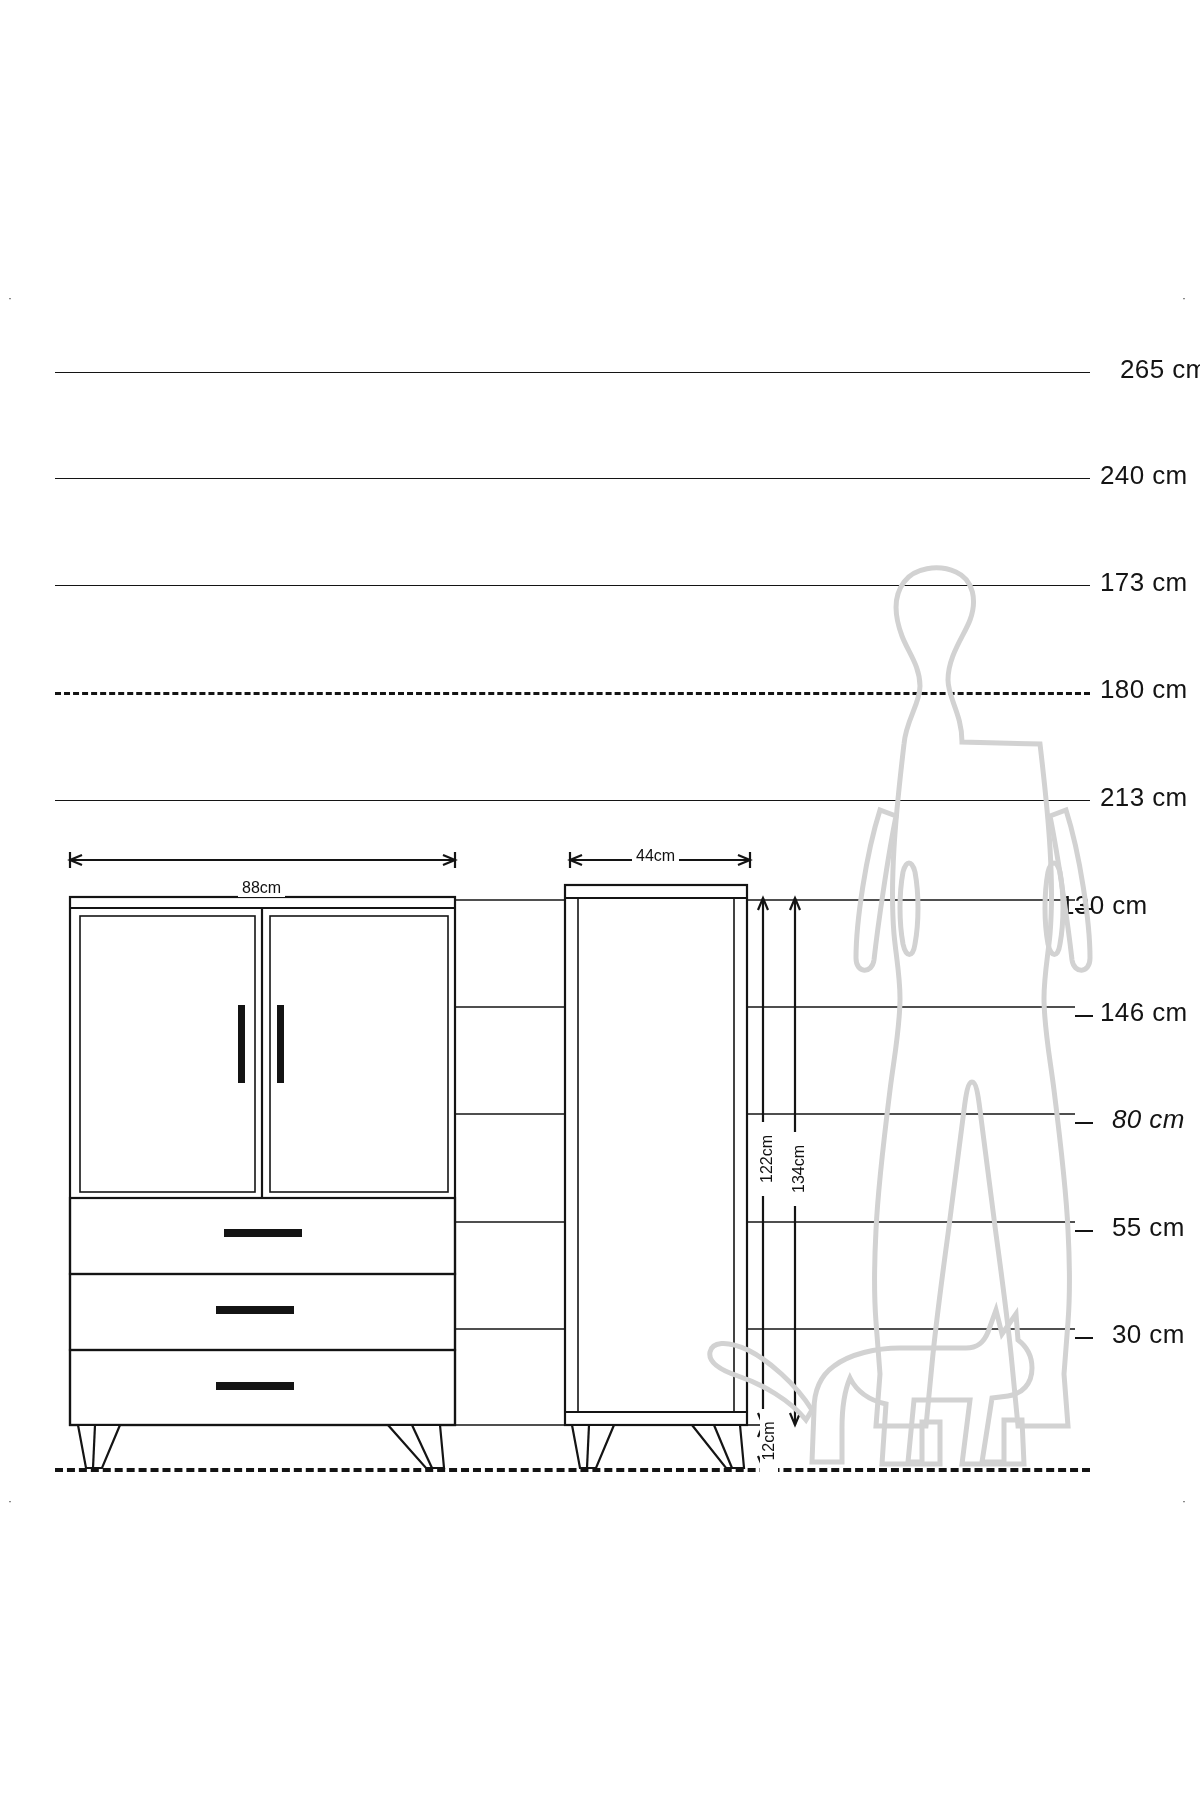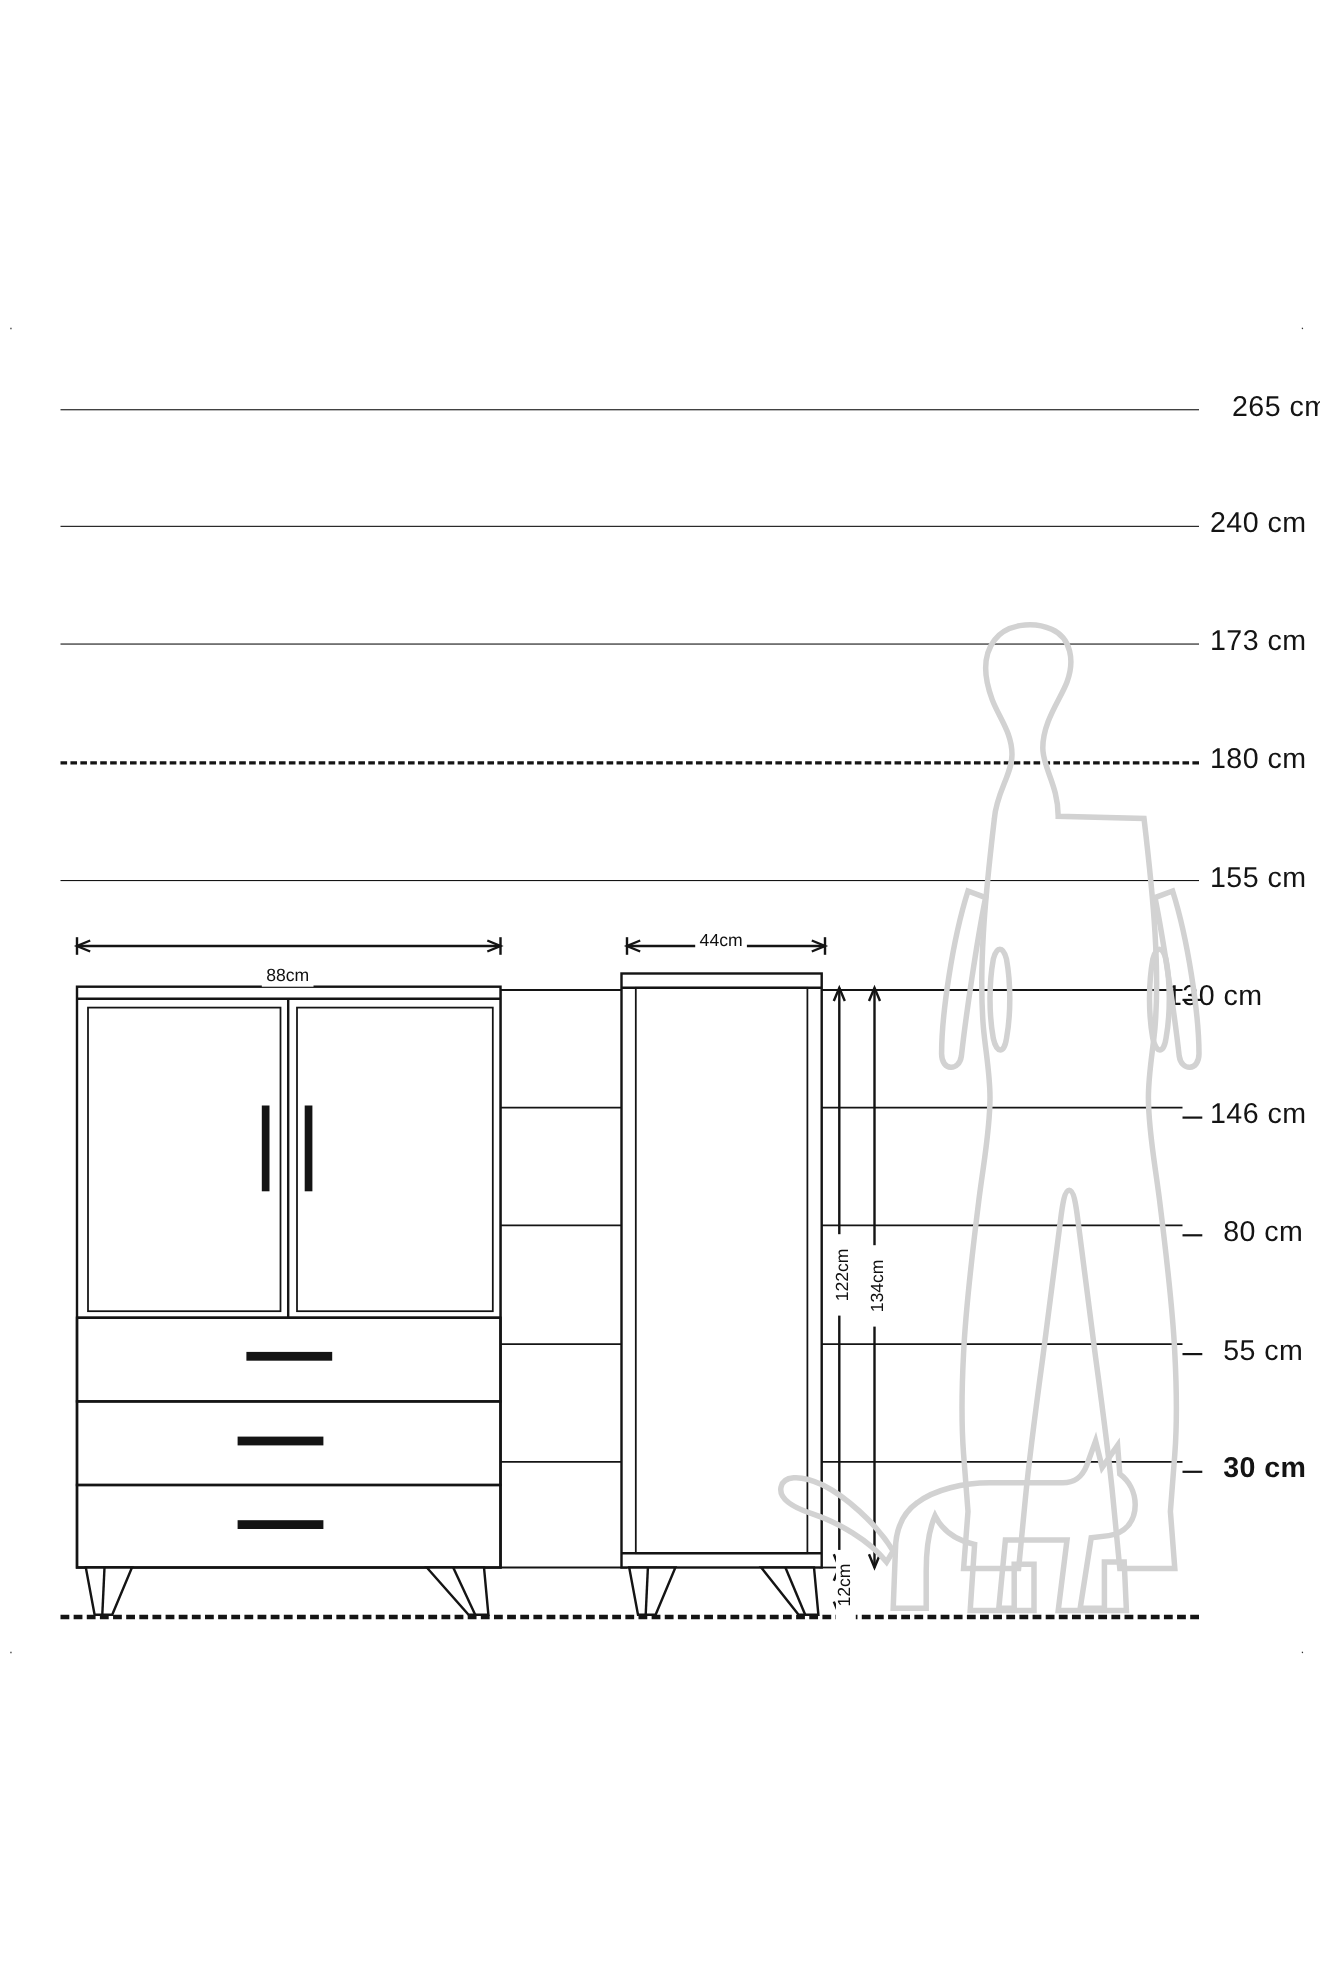--- a/index.html
+++ b/index.html
@@ -95,36 +95,36 @@
   <div class="scale-line" style="left:55px; top:478px; width:1035px;"></div>
   <div class="scale-label" style="left:1100px; top:460px;">240 cm</div>
 
   <div class="scale-line" style="left:55px; top:585px; width:1035px;"></div>
   <div class="scale-label" style="left:1100px; top:567px;">173 cm</div>
 
   <div class="scale-line dashed" style="left:55px; top:692px; width:1035px;"></div>
   <div class="scale-label" style="left:1100px; top:674px;">180 cm</div>
 
   <div class="scale-line" style="left:55px; top:800px; width:1035px;"></div>
-  <div class="scale-label" style="left:1100px; top:782px;">155 cm</div>
+  <div class="scale-label" style="left:1100px; top:782px;">213 cm</div>
 
   <div class="scale-tick" style="left:1075px; top:908px; width:18px;"></div>
   <div class="scale-label" style="left:1060px; top:890px;">130 cm</div>
 
   <div class="scale-tick" style="left:1075px; top:1015px; width:18px;"></div>
   <div class="scale-label" style="left:1100px; top:997px;">146 cm</div>
 
   <div class="scale-tick" style="left:1075px; top:1122px; width:18px;"></div>
-  <div class="scale-label" style="left:1112px; top:1104px;">80 cm</div>
+  <div class="scale-label" style="left:1112px; top:1104px;font-style:italic;">80 cm</div>
 
   <div class="scale-tick" style="left:1075px; top:1230px; width:18px;"></div>
   <div class="scale-label" style="left:1112px; top:1212px;text-align:center;">55 cm</div>
 
   <div class="scale-tick" style="left:1075px; top:1337px; width:18px;"></div>
-  <div class="scale-label" style="left:1112px; top:1319px;font-weight:bold;">30 cm</div>
+  <div class="scale-label" style="left:1112px; top:1319px;">30 cm</div>
 
   <div class="ground" style="left:55px; top:1468px; width:1035px; border-top-style:dashed;"></div>
 
   <svg width="1200" height="1800">
 
     <g class="ln thin">
       <line x1="455" y1="900" x2="760" y2="900"></line>
       <line x1="455" y1="1007" x2="760" y2="1007"></line>
       <line x1="455" y1="1114" x2="760" y2="1114"></line>
       <line x1="455" y1="1222" x2="760" y2="1222"></line>

